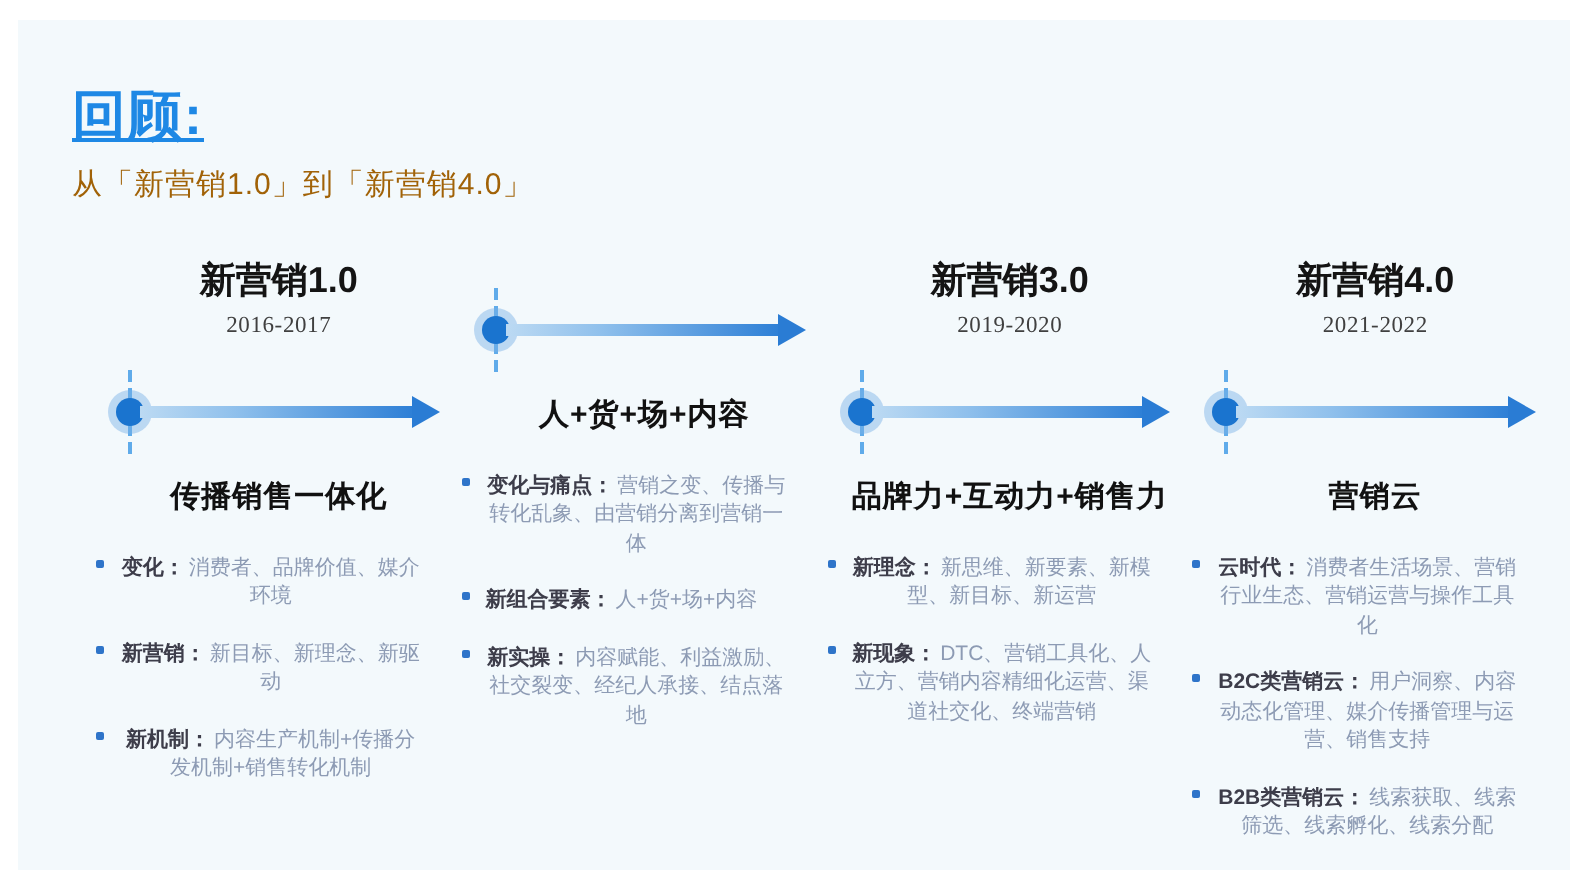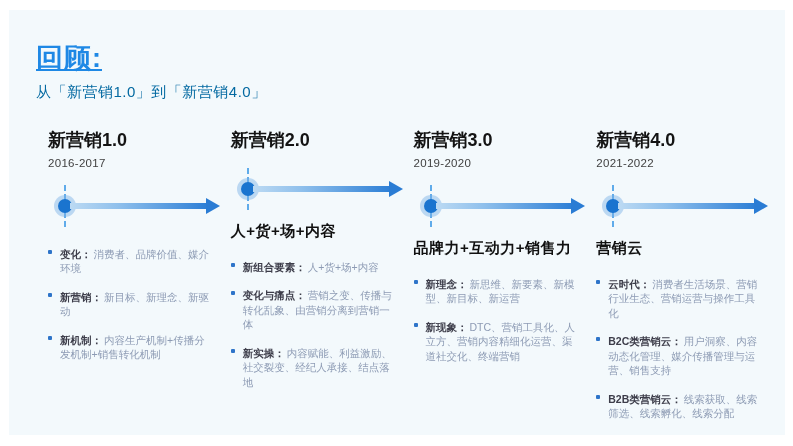--- a/index.html
+++ b/index.html
@@ -11,30 +11,30 @@
   .slide{
     position:absolute;left:9px;right:8px;top:10px;bottom:11px;
     background:#f3f9fc;
   }
   
   .header{margin:30px 0 0 27px;}
   .page-title{
     font-size:27px;font-weight:bold;color:#1e88e5;letter-spacing:1px;text-decoration:underline;
   }
   .page-subtitle{
-    margin-top:7px;font-size:15px;color:#0369a1;letter-spacing:0.5px;
+    margin-top:7px;font-size:15px;color:#a16207;letter-spacing:0.5px;
   }
   
   .columns{
     display:grid;grid-template-columns:repeat(4,1fr);
-    margin-top:26px;padding-left:39px;padding-right:6px;
+    margin-top:26px;padding-left:39px;padding-right:6px;text-align:center;
   }
   .col{min-width:0;}
   .col-title{font-size:18px;font-weight:bold;color:#141414;}
-  .col-period{margin-top:5px;font-size:11.5px;color:#404040;letter-spacing:0.3px;}
+  .col-period{margin-top:5px;font-size:11.5px;color:#404040;letter-spacing:0.3px;font-family:Liberation Serif, serif;}
   
   .timeline{position:relative;height:44px;margin-top:15px;}
   .tl-dash{
     position:absolute;left:16px;top:1px;bottom:1px;width:0;
     border-left:2px dashed #5fabea;
   }
   .tl-halo{
     position:absolute;left:6px;top:11px;width:22px;height:22px;
     border-radius:50%;background:rgba(120,176,231,0.45);
   }
@@ -79,54 +79,54 @@
     <div class="col">
       <div class="col-title">新营销1.0</div>
       <div class="col-period">2016-2017</div>
       <div class="timeline">
         <div class="tl-dash"></div>
         <div class="tl-halo"></div>
         <div class="tl-dot"></div>
         <div class="tl-bar"></div>
         <div class="tl-head"></div>
       </div>
+      <div class="col-headline">传播销售一体化</div>
       <div class="bullets">
         <div class="bullet">
           <span class="bullet-marker"></span>
           <p class="bullet-text"><b>变化：</b><span>消费者、品牌价值、媒介环境</span></p>
         </div>
         <div class="bullet">
           <span class="bullet-marker"></span>
           <p class="bullet-text"><b>新营销：</b><span>新目标、新理念、新驱动</span></p>
         </div>
         <div class="bullet">
           <span class="bullet-marker"></span>
           <p class="bullet-text"><b>新机制：</b><span>内容生产机制+传播分发机制+销售转化机制</span></p>
         </div>
       </div>
     </div>
 
     <div class="col">
-      <div class="col-title">新营销2.0</div>
       <div class="timeline">
         <div class="tl-dash"></div>
         <div class="tl-halo"></div>
         <div class="tl-dot"></div>
         <div class="tl-bar"></div>
         <div class="tl-head"></div>
       </div>
       <div class="col-headline">人+货+场+内容</div>
       <div class="bullets">
         <div class="bullet">
           <span class="bullet-marker"></span>
-          <p class="bullet-text"><b>新组合要素：</b><span>人+货+场+内容</span></p>
+          <p class="bullet-text"><b>变化与痛点：</b><span>营销之变、传播与转化乱象、由营销分离到营销一体</span></p>
         </div>
         <div class="bullet">
           <span class="bullet-marker"></span>
-          <p class="bullet-text"><b>变化与痛点：</b><span>营销之变、传播与转化乱象、由营销分离到营销一体</span></p>
+          <p class="bullet-text"><b>新组合要素：</b><span>人+货+场+内容</span></p>
         </div>
         <div class="bullet">
           <span class="bullet-marker"></span>
           <p class="bullet-text"><b>新实操：</b><span>内容赋能、利益激励、社交裂变、经纪人承接、结点落地</span></p>
         </div>
       </div>
     </div>
 
     <div class="col">
       <div class="col-title">新营销3.0</div>

